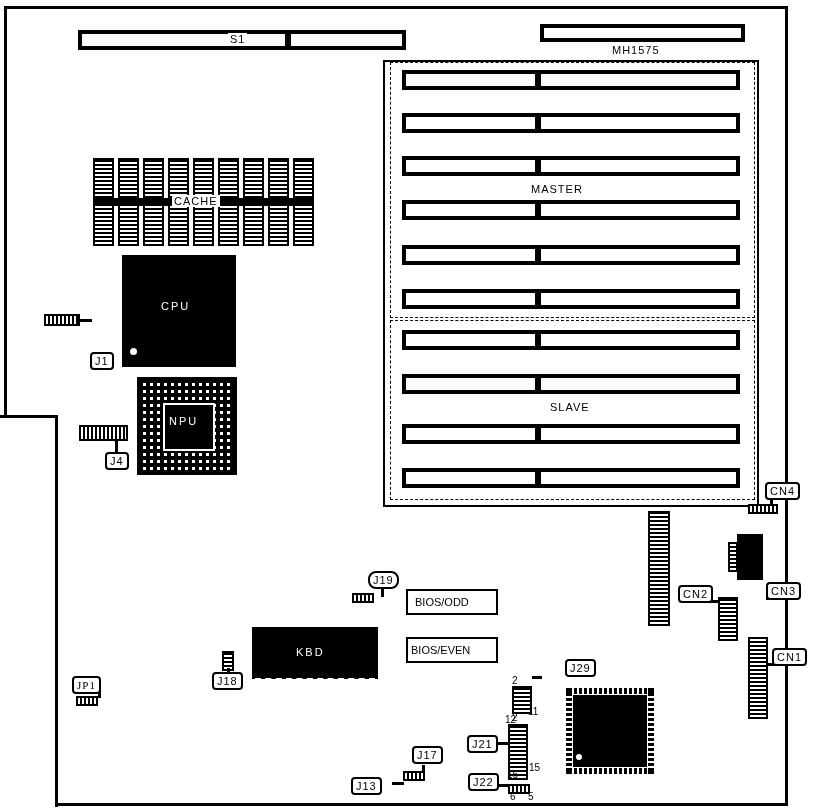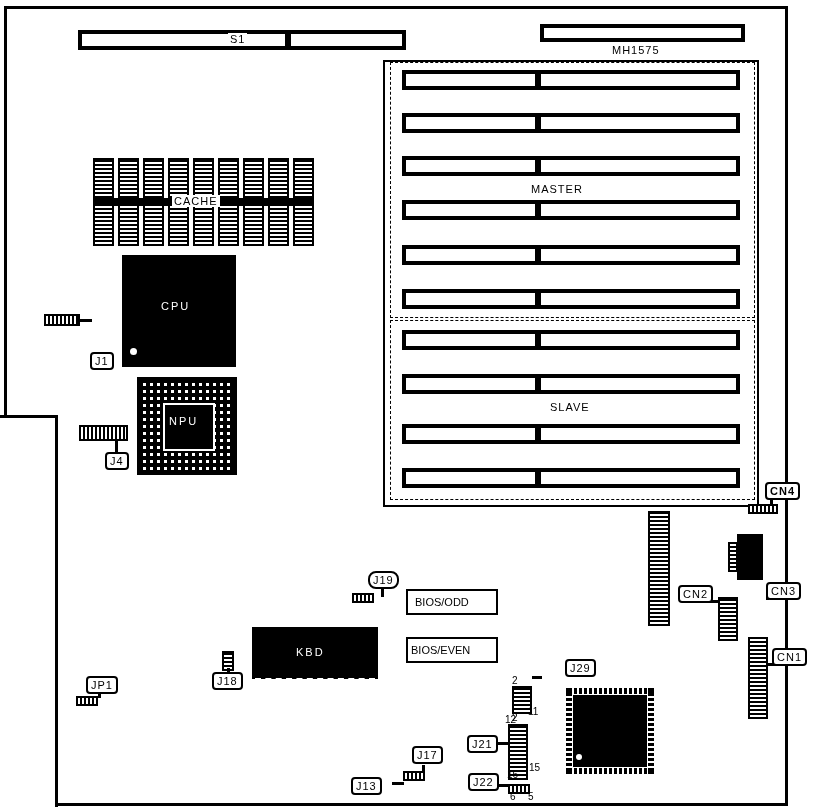--- a/index.html
+++ b/index.html
@@ -198,21 +198,21 @@
   <div class="pinblock vert" style="left:222px;top:651px;width:12px;height:20px;">
       <div class="pins"></div>
     </div>
   <div class="line" style="left:227px;top:668px;width:3px;height:8px;"></div>
   <div class="callout" style="left:212px;top:672px;">J18</div>
 
   <div class="pinblock" style="left:76px;top:696px;width:22px;height:10px;">
       <div class="pins"></div>
     </div>
   <div class="line" style="left:98px;top:690px;width:3px;height:8px;"></div>
-  <div class="callout" style="left:86px;top:676px;">JP1</div>
+  <div class="callout" style="left:72px;top:676px;font-family:Liberation Serif, serif;">JP1</div>
 
   <div class="pinblock" style="left:403px;top:771px;width:22px;height:10px;">
       <div class="pins"></div>
     </div>
   <div class="line" style="left:392px;top:782px;width:12px;height:3px;"></div>
   <div class="callout" style="left:339px;top:777px;margin-left:12px;">J13</div>
 
   <div class="line" style="left:422px;top:765px;width:3px;height:8px;"></div>
   <div class="callout" style="left:412px;top:746px;">J17</div>
 
@@ -265,21 +265,21 @@
   <div class="pinblock vert" style="left:728px;top:542px;width:10px;height:30px;">
       <div class="pins"></div>
     </div>
   <div class="line" style="left:766px;top:592px;width:3px;height:8px;"></div>
   <div class="callout" style="left:766px;top:582px;">CN3</div>
 
   <div class="pinblock" style="left:748px;top:504px;width:30px;height:10px;">
       <div class="pins"></div>
     </div>
   <div class="line" style="left:770px;top:496px;width:3px;height:8px;"></div>
-  <div class="callout" style="left:765px;top:482px;font-weight:bold;">CN4</div>
+  <div class="callout" style="left:765px;top:482px;">CN4</div>
 
   <div class="pinblock vert" style="left:748px;top:637px;width:20px;height:82px;">
       <div class="pins"></div>
     </div>
   <div class="line" style="left:768px;top:663px;width:10px;height:3px;"></div>
   <div class="callout" style="left:772px;top:648px;">CN1</div>
 
 </div>
 
 </body></html>

